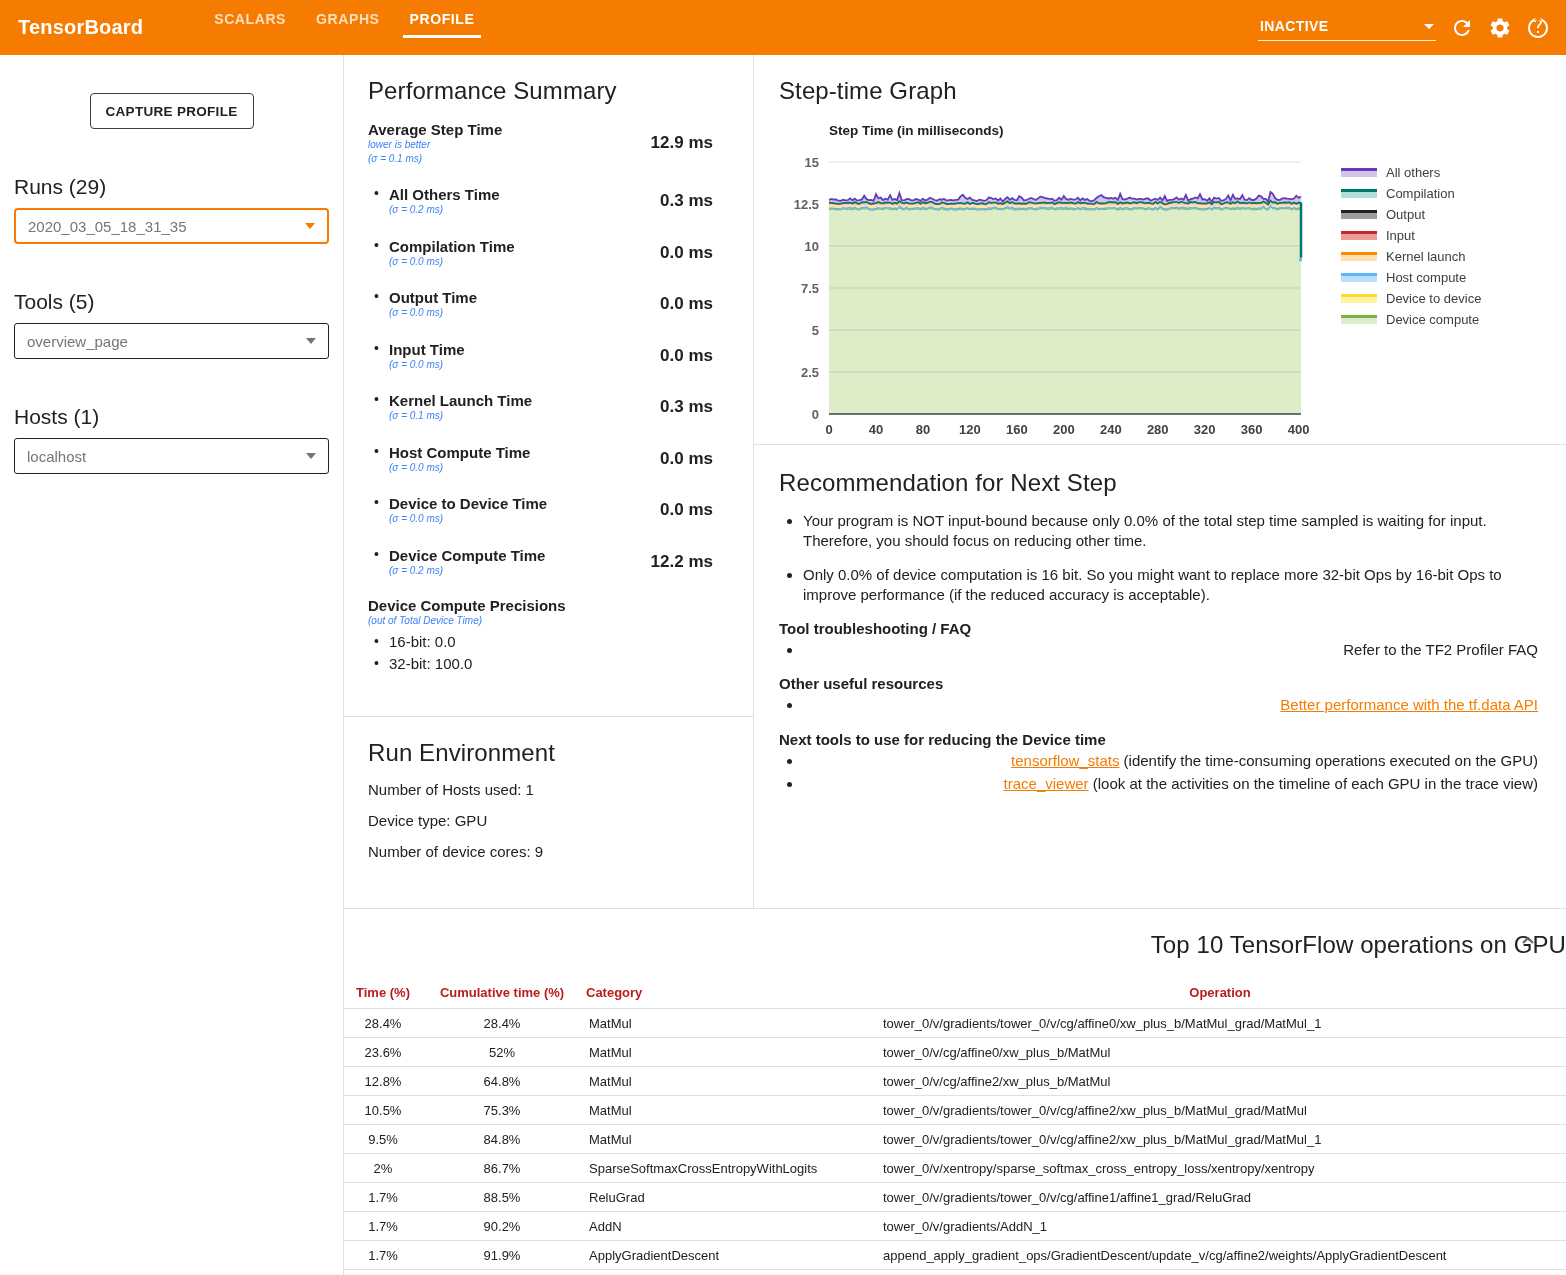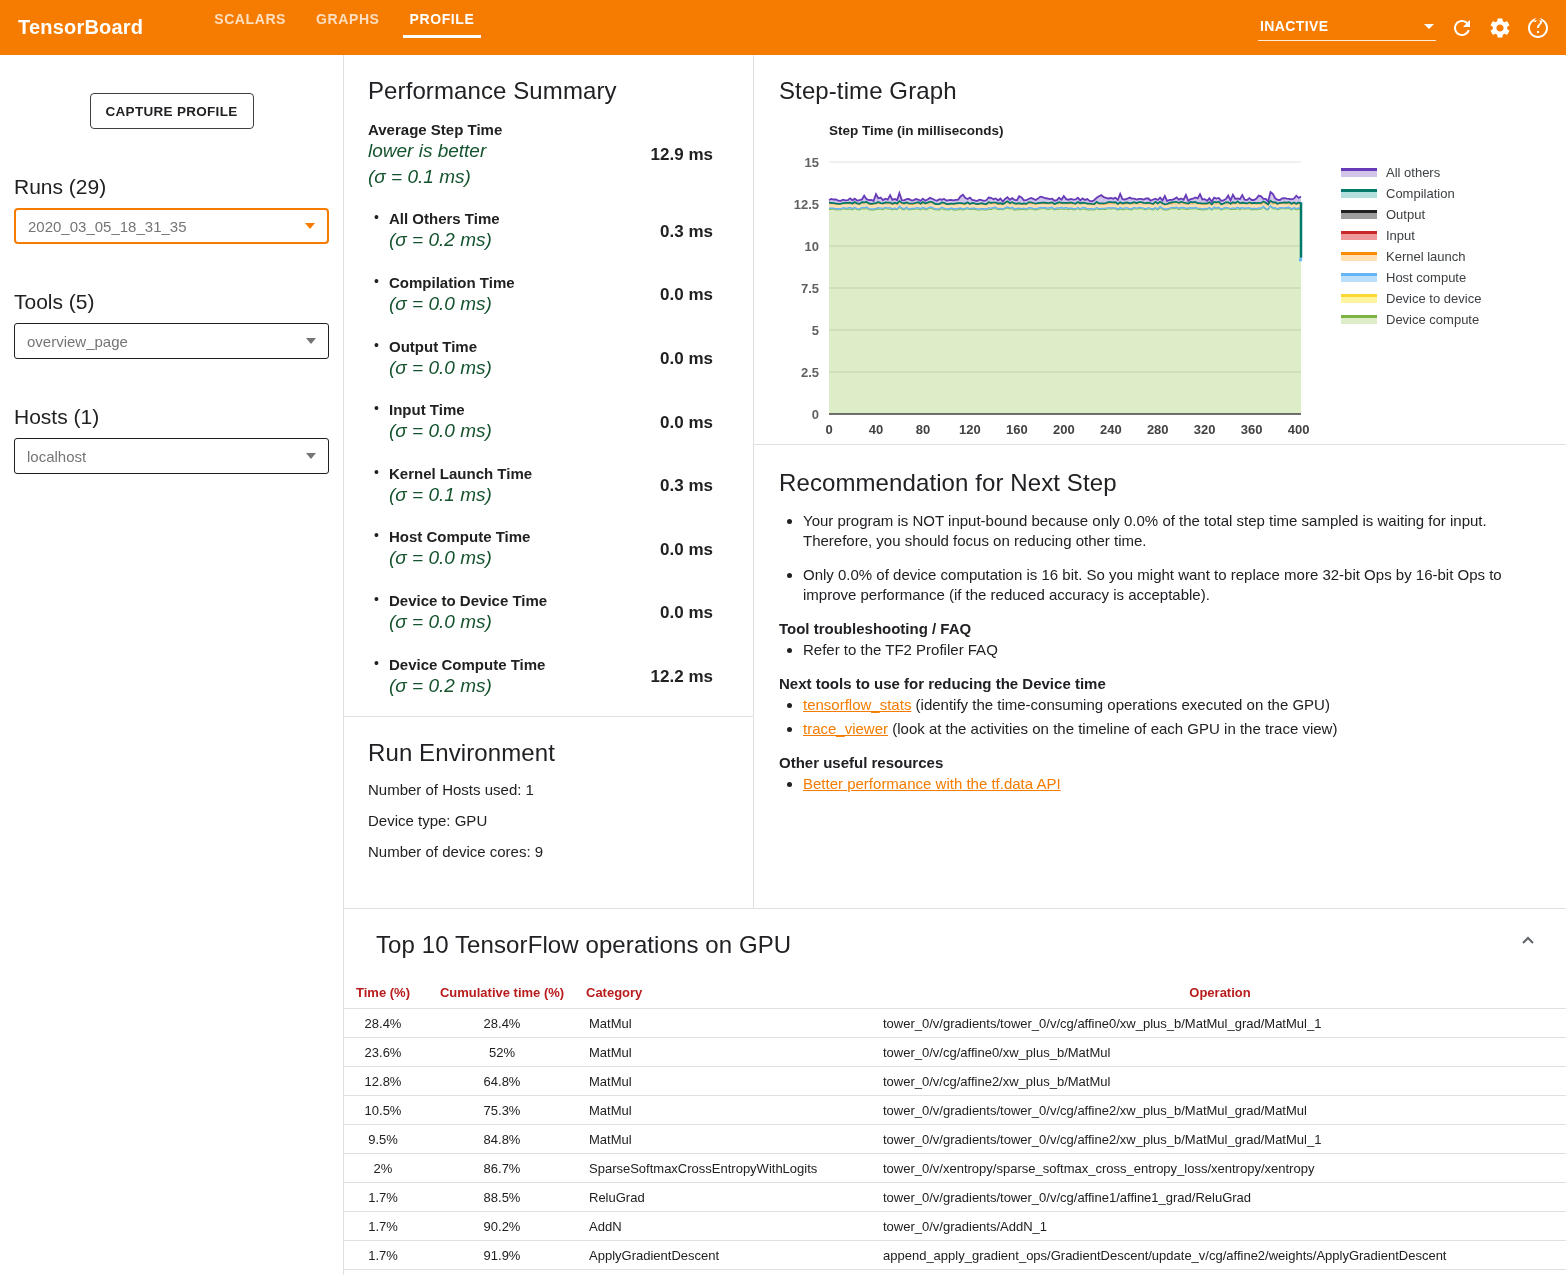--- a/index.html
+++ b/index.html
@@ -48,21 +48,21 @@
     align-items:center; padding:0 12px; cursor:pointer; background:#fff; }
   .select.accent { border:2px solid var(--accent,#f57c00); border-radius:4px; }
   .select .val { font-size:15px; color:#757575; }
   .select .caret { margin-left:auto; width:0; height:0; border-left:5px solid transparent;
     border-right:5px solid transparent; border-top:6px solid #757575; }
   .select.accent .caret { border-top-color:var(--accent,#f57c00); }
 
   
   .avg-row { display:flex; align-items:center; margin-top:16px; }
   .m-name { font-size:15px; font-weight:700; color:#212121; }
-  .m-sub { font-size:19px; font-style:italic; color:#14532d; line-height:1.35; }
+  .m-sub { font-size:10px; font-style:italic; color:#3b82f6; line-height:1.35; }
   .m-val { margin-left:auto; font-size:17px; font-weight:700; color:#212121; white-space:nowrap; }
   .metric-row { display:flex; align-items:center; margin-top:21px; }
   .metric-left { padding-left:21px; position:relative; }
   .metric-left::before { content:"•"; position:absolute; left:6px; top:-1px; font-size:14px; color:#212121; }
   .precisions { margin-top:20px; }
   .prec-items { margin-top:2px; }
   .prec-item { font-size:15px; color:#212121; padding-left:21px; position:relative; margin-top:5px; }
   .prec-item::before { content:"•"; position:absolute; left:6px; font-size:14px; }
 
   
@@ -74,25 +74,25 @@
   .legend-item { display:flex; align-items:center; margin-bottom:10px; height:11px; }
   .legend-swatch { width:36px; height:9px; margin-right:9px; flex:none; }
   .legend-label { font-size:13px; color:#3c4043; white-space:nowrap; }
 
   
   .reco-bullets { margin:14px 0 0 24px; }
   .reco-bullets li { font-size:15px; color:#202124; line-height:1.35; margin-bottom:13px; max-width:760px; }
   .reco-section { margin-top:15px; }
   .reco-head { font-size:15px; font-weight:700; color:#202124; }
   .reco-items { margin-left:24px; margin-top:3px; }
-  .reco-items li { font-size:15px; color:#202124; line-height:1.35; margin-bottom:3px; }
+  .reco-items li { font-size:15px; color:#202124; line-height:1.35; margin-bottom:3px;text-align:right; }
   a.link { color:var(--accent,#f57c00); text-decoration:underline; cursor:pointer; }
 
   
-  .top10 h1 { margin-left:32px; }
+  .top10 h1 { margin-left:32px;text-align:right; }
   .collapse { position:absolute; right:30px; top:24px; width:16px; height:16px; cursor:pointer; }
   .collapse svg { width:16px; height:16px; stroke:#5f6368; fill:none; stroke-width:2; }
   table.ops { width:100%; border-collapse:collapse; margin-top:20px; table-layout:fixed; }
   table.ops th { font-size:13px; font-weight:700; color:#b91c1c; padding:6px 4px 8px;
     border-bottom:1px solid #e0e0e0; }
   table.ops td { font-size:13px; color:#212121; height:29px; padding:2px 4px;
     border-bottom:1px solid #e0e0e0; white-space:nowrap; overflow:hidden; }
   table.ops th:nth-child(1), table.ops td:nth-child(1) { text-align:center; }
   table.ops th:nth-child(2), table.ops td:nth-child(2) { text-align:center; }
   table.ops th:nth-child(3) { text-align:left; }
@@ -333,30 +333,30 @@
               <li>Only 0.0% of device computation is 16 bit. So you might want to replace more 32-bit Ops by 16-bit Ops to improve performance (if the reduced accuracy is acceptable).</li>
             </ul>
           <div id="reco-sections">
               <div class="reco-section">
                 <div class="reco-head">Tool troubleshooting / FAQ</div>
                 <ul class="reco-items">
                   <li><span>Refer to the TF2 Profiler FAQ</span></li>
                 </ul>
               </div>
               <div class="reco-section">
+                <div class="reco-head">Other useful resources</div>
+                <ul class="reco-items">
+                  <li><a class="link">Better performance with the tf.data API</a></li>
+                </ul>
+              </div>
+              <div class="reco-section">
                 <div class="reco-head">Next tools to use for reducing the Device time</div>
                 <ul class="reco-items">
                   <li><a class="link">tensorflow_stats</a><span> (identify the time-consuming operations executed on the GPU)</span></li>
                   <li><a class="link">trace_viewer</a><span> (look at the activities on the timeline of each GPU in the trace view)</span></li>
-                </ul>
-              </div>
-              <div class="reco-section">
-                <div class="reco-head">Other useful resources</div>
-                <ul class="reco-items">
-                  <li><a class="link">Better performance with the tf.data API</a></li>
                 </ul>
               </div>
             </div>
         </section>
       </div>
     </div>
 
     <section class="top10">
       <h1 class="sec">Top 10 TensorFlow operations on GPU</h1>
       <span class="collapse">

